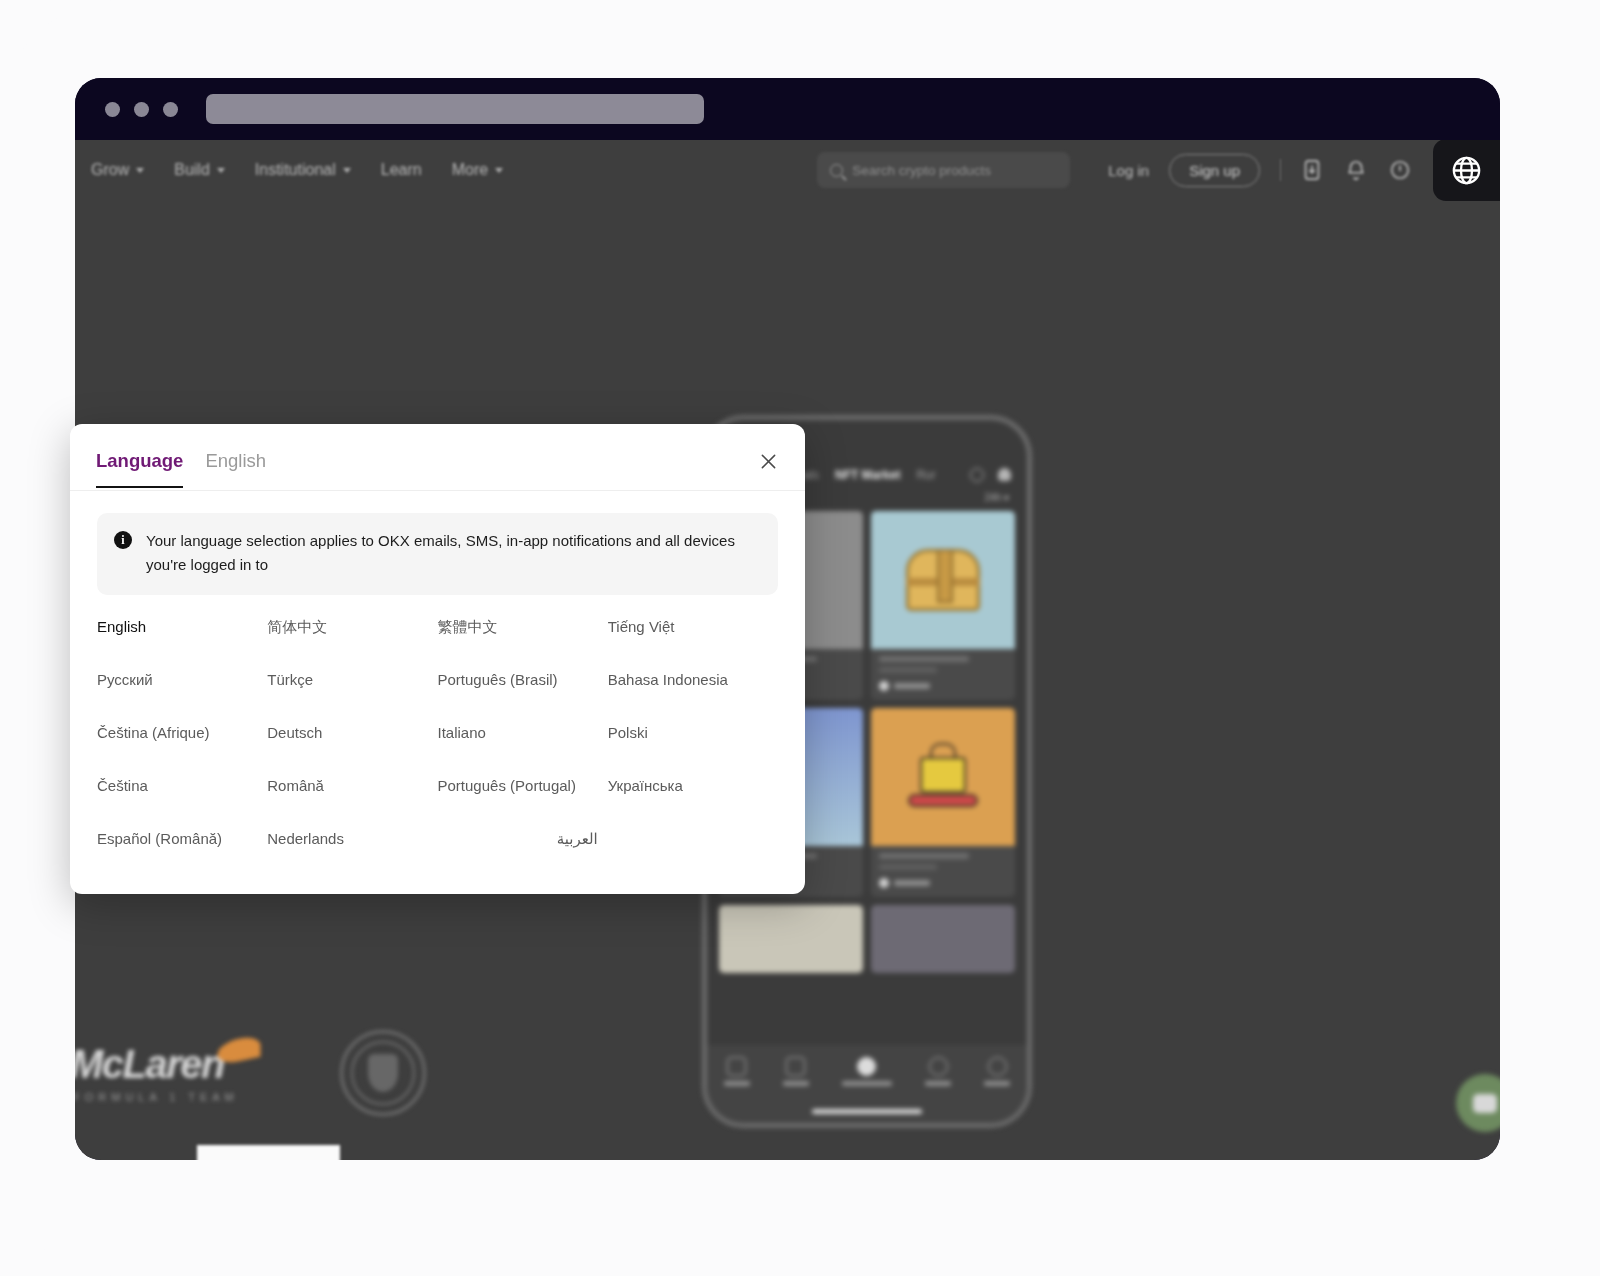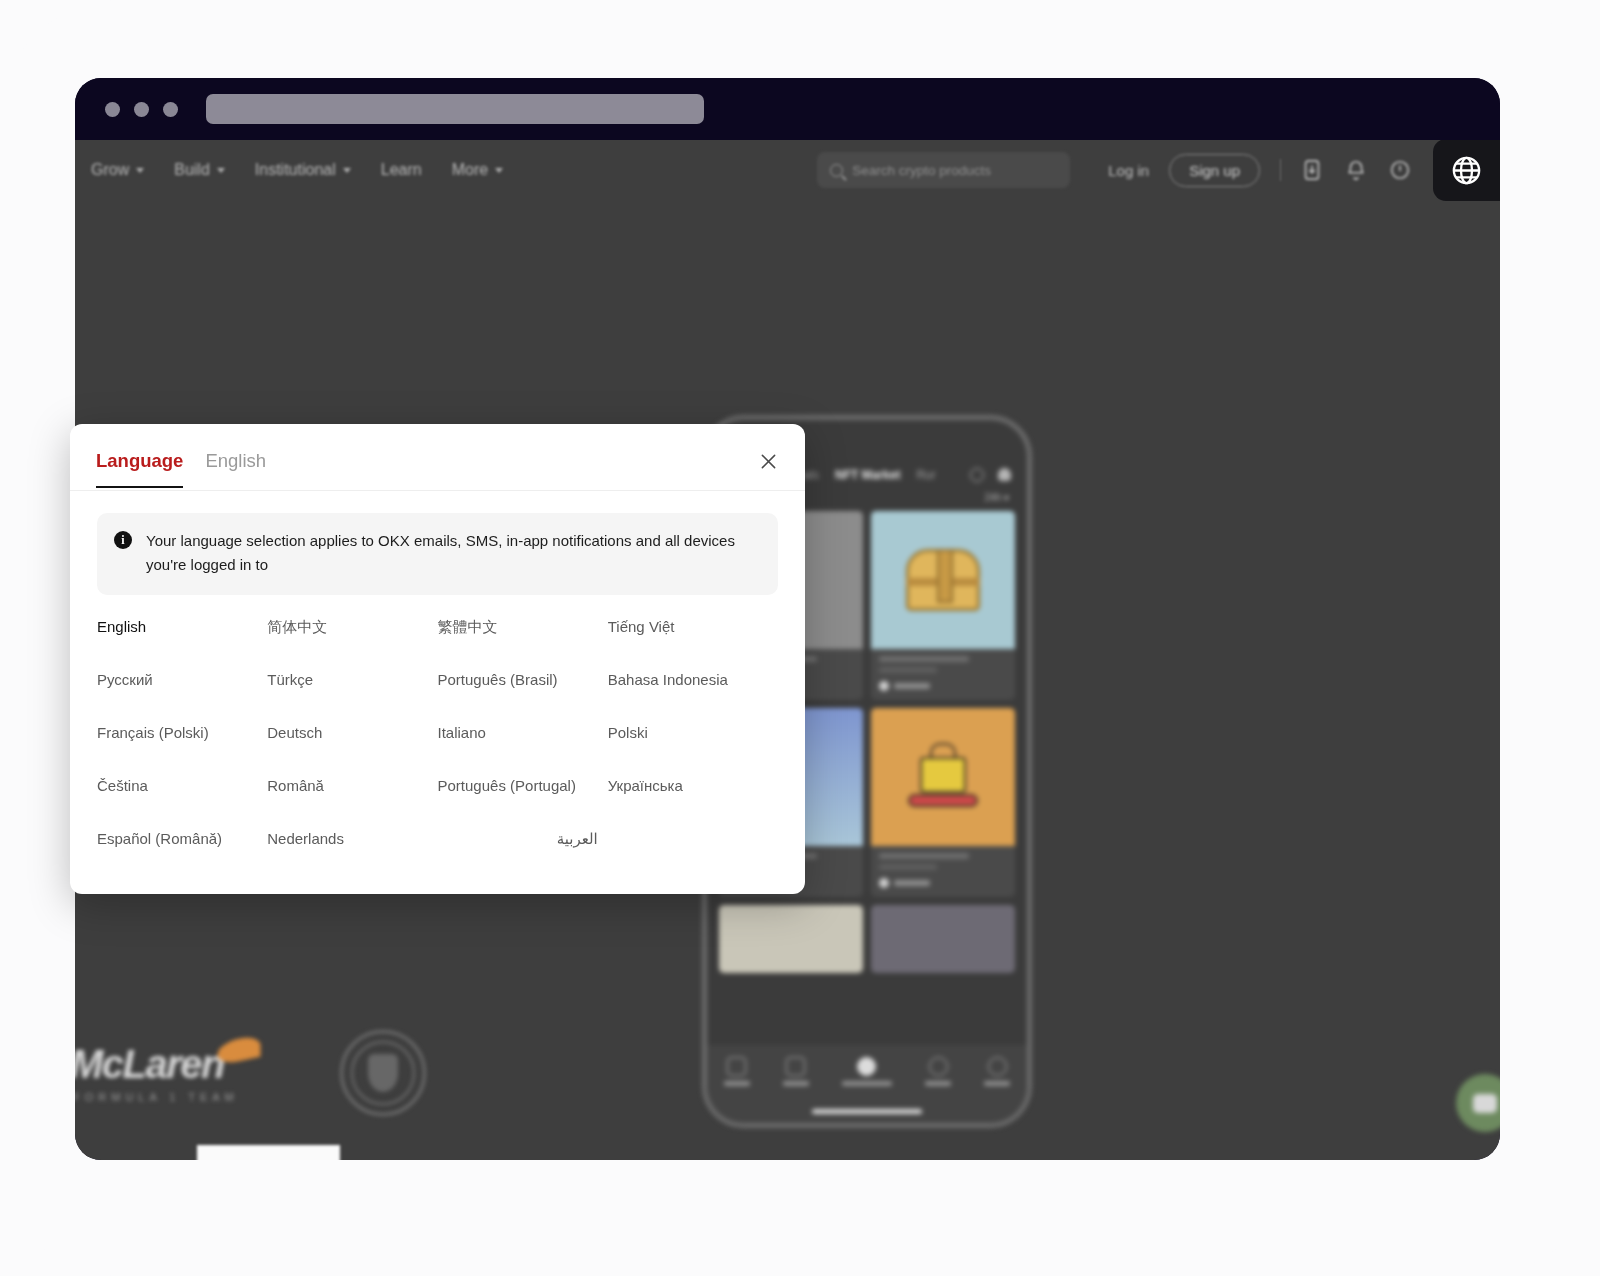--- a/index.html
+++ b/index.html
@@ -314,21 +314,21 @@
     border-bottom: 1px solid #eeeeee;
   }
   .tab {
     font-size: 18.5px;
     color: #9a9a9a;
     padding-bottom: 16px;
     margin-right: 22px;
     position: relative;
     cursor: pointer;
   }
-  .tab.active { color: #b91c1c; font-weight: 700; }
+  .tab.active { color: #701a75; font-weight: 700; }
   .tab.active::after {
     content: ""; position: absolute;
     left: 0; right: 0; bottom: 0;
     height: 2.5px; background: #131313;
   }
   .close-btn {
     position: absolute; right: 22px; top: 22px;
     width: 30px; height: 30px;
     display: flex; align-items: center; justify-content: center;
     cursor: pointer;
@@ -597,21 +597,21 @@
         <div class="lang-item selected">English</div>
         <div class="lang-item">简体中文</div>
         <div class="lang-item">繁體中文</div>
         <div class="lang-item">Tiếng Việt</div>
 
         <div class="lang-item">Русский</div>
         <div class="lang-item">Türkçe</div>
         <div class="lang-item">Português (Brasil)</div>
 
         <div class="lang-item">Bahasa Indonesia</div>
-        <div class="lang-item">Français (Polski)</div>
+        <div class="lang-item">Čeština (Afrique)</div>
         <div class="lang-item">Deutsch</div>
         <div class="lang-item">Italiano</div>
 
         <div class="lang-item">Polski</div>
         <div class="lang-item">Čeština</div>
         <div class="lang-item">Română</div>
         <div class="lang-item">Português (Portugal)</div>
 
         <div class="lang-item">Українська</div>
         <div class="lang-item">Español (Română)</div>

